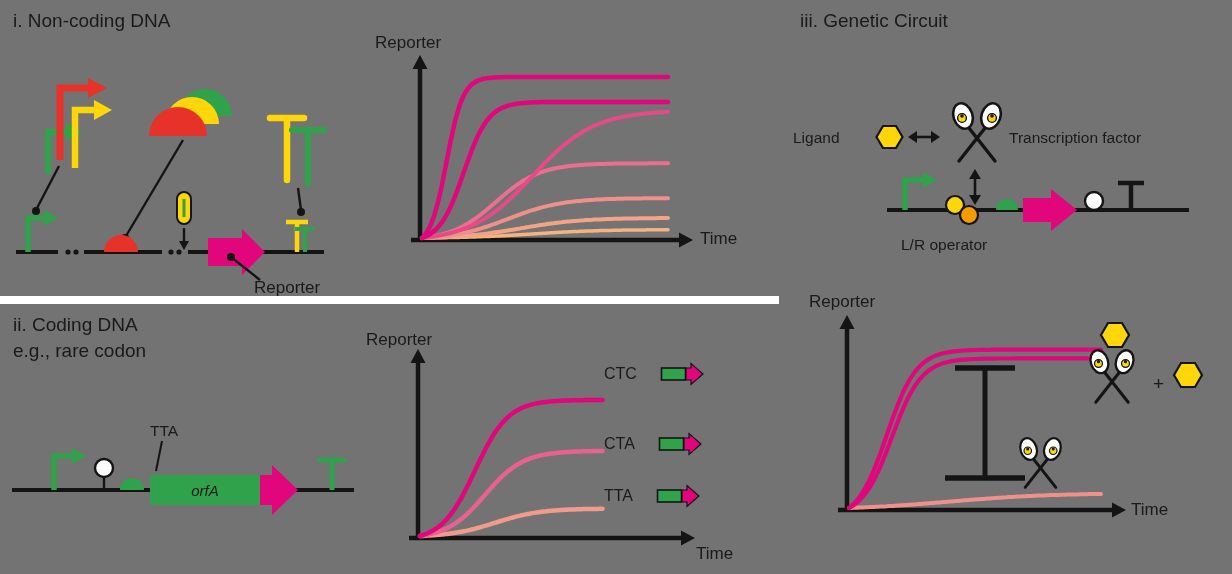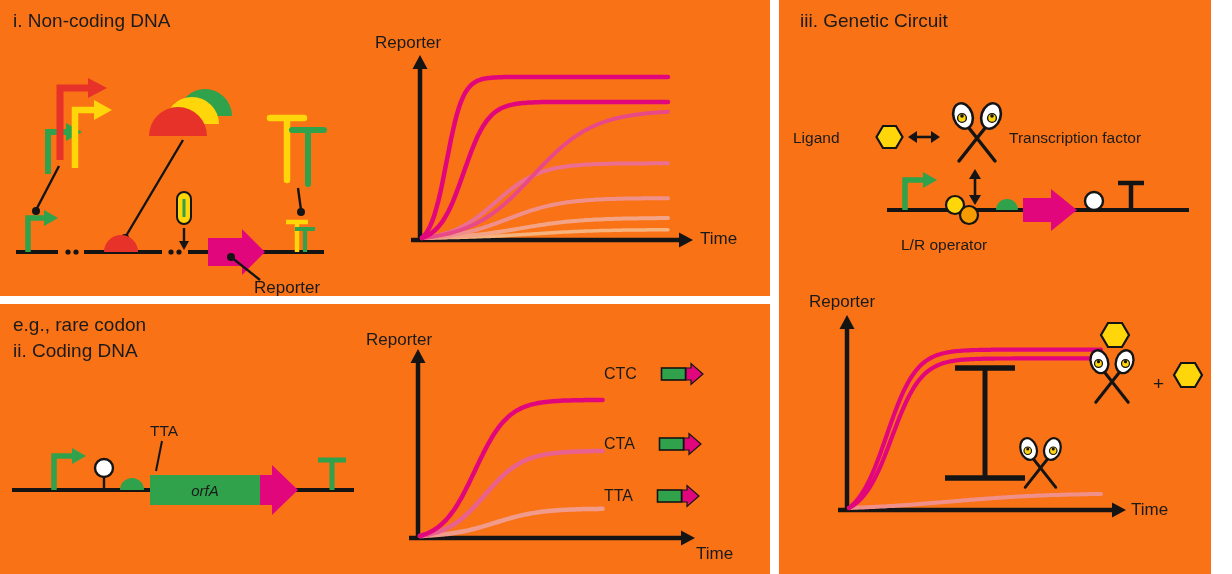--- a/index.html
+++ b/index.html
@@ -1,18 +1,18 @@
 <!DOCTYPE html>
 <html><head>
 <meta charset="utf-8">
 <style>
   html,body{margin:0;padding:0;background:#ffffff;}
   .canvas{position:relative;width:1232px;height:574px;background:#ffffff;
           font-family:"Liberation Sans","DejaVu Sans",sans-serif;color:#1a1a1a;overflow:hidden;}
-  .panel{position:absolute;background:#f97316;}
+  .panel{position:absolute;background:#737373;padding-left:44px;}
   #panel-i{left:0;top:0;width:770px;height:296px;}
   #panel-ii{left:0;top:304px;width:770px;height:270px;}
   #panel-iii{left:779px;top:0;width:432px;height:574px;text-decoration:underline;}
   .ttl{position:absolute;left:13px;top:8px;font-size:19px;line-height:26px;}
   #panel-iii .ttl{left:21px;}
   .chart{position:absolute;}
   .ylab,.xlab{position:absolute;font-size:17px;white-space:nowrap;}
   .illus{position:absolute;}
   .curve-row{position:absolute;left:252px;display:flex;align-items:center;gap:23px;font-size:16px;}
   .overlay{position:absolute;left:0;top:0;}
@@ -106,22 +106,22 @@
           <path d="M70.0 216.0L72.0 215.2L74.1 214.3L76.2 213.2L78.2 212.0L80.3 210.5L82.3 208.8L84.3 206.9L86.4 204.7L88.5 202.2L90.5 199.4L92.5 196.3L94.6 192.7L96.7 188.8L98.7 184.5L100.8 179.9L102.8 174.9L104.8 169.6L106.9 164.1L108.9 158.4L111.0 152.6L113.0 146.7L115.1 140.9L117.2 135.2L119.2 129.7L121.3 124.5L123.3 119.6L125.3 115.0L127.4 110.8L129.4 107.0L131.5 103.5L133.6 100.4L135.6 97.7L137.7 95.2L139.7 93.1L141.8 91.2L143.8 89.6L145.9 88.2L147.9 87.0L149.9 85.9L152.0 85.0L154.1 84.3L156.1 83.6L158.2 83.1L160.2 82.6L162.3 82.2L164.3 81.8L166.3 81.5L168.4 81.3L170.4 81.1L172.5 80.9L174.6 80.7L176.6 80.6L178.6 80.5L180.7 80.4L182.8 80.3L184.8 80.3L186.8 80.2L188.9 80.1L190.9 80.1L193.0 80.1L195.1 80.0L197.1 80.0L199.2 80.0L201.2 80.0L203.3 80.0L205.3 80.0L207.3 79.9L209.4 79.9L211.4 79.9L213.5 79.9L215.6 79.9L217.6 79.9L219.6 79.9L221.7 79.9L223.8 79.9L225.8 79.9L227.9 79.9L229.9 79.9L231.9 79.9L234.0 79.9L236.1 79.9L238.1 79.9L240.2 79.9L242.2 79.9L244.3 79.9L246.3 79.9L248.3 79.9L250.4 79.9L252.5 79.9L254.5 79.9L256.5 79.9L258.6 79.9L260.6 79.9L262.7 79.9L264.8 79.9L266.8 79.9L268.9 79.9L270.9 79.9L272.9 79.9L275.0 79.9L277.1 79.9L279.1 79.9L281.1 79.9L283.2 79.9L285.3 79.9L287.3 79.9L289.4 79.9L291.4 79.9L293.4 79.9L295.5 79.9L297.6 79.9L299.6 79.9L301.6 79.9L303.7 79.9L305.8 79.9L307.8 79.9L309.9 79.9L311.9 79.9L314.0 79.9L316.0 79.9" fill="none" stroke="#E2067D" stroke-width="4.5" stroke-linecap="round"></path>
           <path d="M70.0 216.0L72.0 213.9L74.1 211.2L76.2 207.9L78.2 203.9L80.3 199.0L82.3 193.2L84.3 186.4L86.4 178.6L88.5 169.8L90.5 160.2L92.5 150.0L94.6 139.5L96.7 129.0L98.7 118.8L100.8 109.2L102.8 100.4L104.8 92.6L106.9 85.8L108.9 80.0L111.0 75.1L113.0 71.1L115.1 67.8L117.2 65.1L119.2 63.0L121.3 61.3L123.3 59.9L125.3 58.9L127.4 58.0L129.4 57.4L131.5 56.8L133.6 56.4L135.6 56.1L137.7 55.9L139.7 55.7L141.8 55.5L143.8 55.4L145.9 55.3L147.9 55.2L149.9 55.2L152.0 55.1L154.1 55.1L156.1 55.1L158.2 55.1L160.2 55.0L162.3 55.0L164.3 55.0L166.3 55.0L168.4 55.0L170.4 55.0L172.5 55.0L174.6 55.0L176.6 55.0L178.6 55.0L180.7 55.0L182.8 55.0L184.8 55.0L186.8 55.0L188.9 55.0L190.9 55.0L193.0 55.0L195.1 55.0L197.1 55.0L199.2 55.0L201.2 55.0L203.3 55.0L205.3 55.0L207.3 55.0L209.4 55.0L211.4 55.0L213.5 55.0L215.6 55.0L217.6 55.0L219.6 55.0L221.7 55.0L223.8 55.0L225.8 55.0L227.9 55.0L229.9 55.0L231.9 55.0L234.0 55.0L236.1 55.0L238.1 55.0L240.2 55.0L242.2 55.0L244.3 55.0L246.3 55.0L248.3 55.0L250.4 55.0L252.5 55.0L254.5 55.0L256.5 55.0L258.6 55.0L260.6 55.0L262.7 55.0L264.8 55.0L266.8 55.0L268.9 55.0L270.9 55.0L272.9 55.0L275.0 55.0L277.1 55.0L279.1 55.0L281.1 55.0L283.2 55.0L285.3 55.0L287.3 55.0L289.4 55.0L291.4 55.0L293.4 55.0L295.5 55.0L297.6 55.0L299.6 55.0L301.6 55.0L303.7 55.0L305.8 55.0L307.8 55.0L309.9 55.0L311.9 55.0L314.0 55.0L316.0 55.0" fill="none" stroke="#E2067D" stroke-width="4.5" stroke-linecap="round"></path>
         </svg>
       <div class="ylab" style="left:23px;top:11px">Reporter</div>
       <div class="xlab" style="left:348px;top:207px">Time</div>
     </div>
   </section>
 
   <section class="panel" id="panel-ii">
     <div class="ttl">
+      <div>ii. Coding DNA</div>
       <div>e.g., rare codon</div>
-      <div>ii. Coding DNA</div>
     </div>
 
     <svg class="illus" style="left:2px;top:112px" width="360" height="130" viewBox="0 0 360 130">
       <line x1="10" y1="74" x2="352" y2="74" stroke="#141414" stroke-width="4"></line>
       <g>
         <path d="M52 74V40H72" stroke="#2FA24B" stroke-width="5.5" fill="none"></path>
         <polygon points="70,32 70,48 84,40" fill="#2FA24B"></polygon>
       </g>
       <g>
         <line x1="102" y1="74" x2="102" y2="60" stroke="#141414" stroke-width="2.4"></line>

